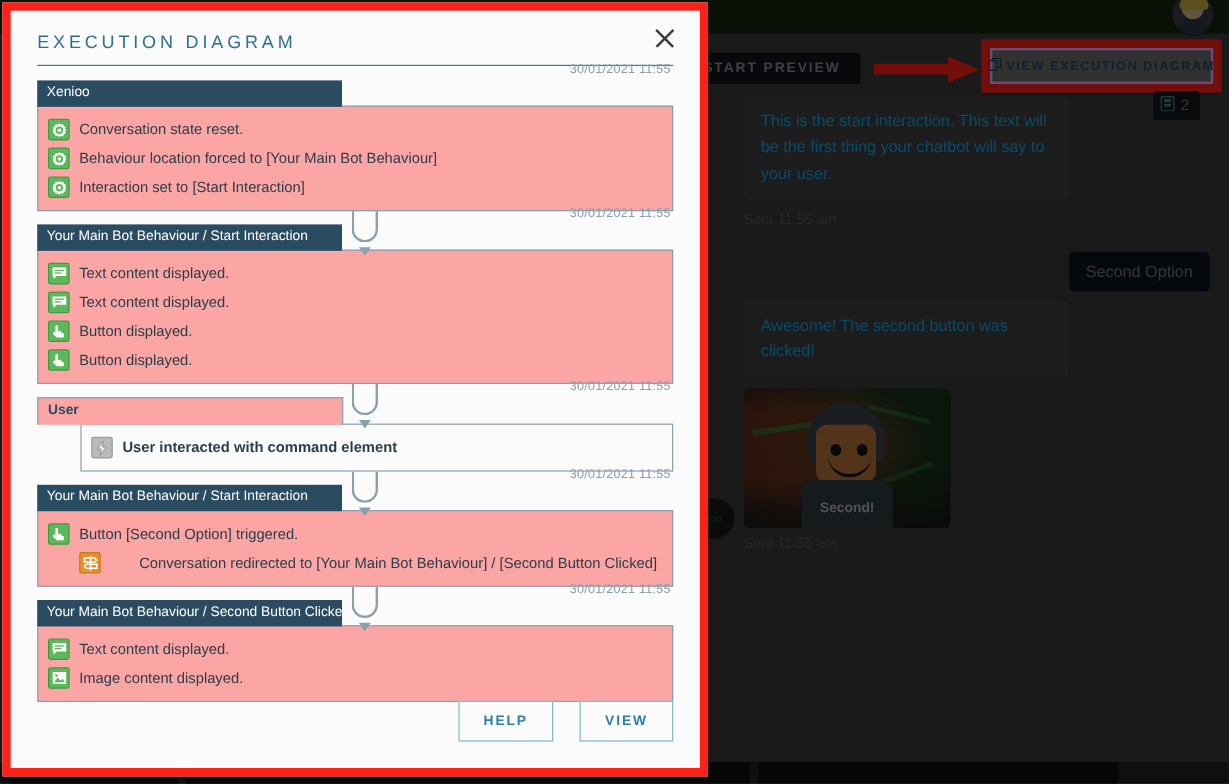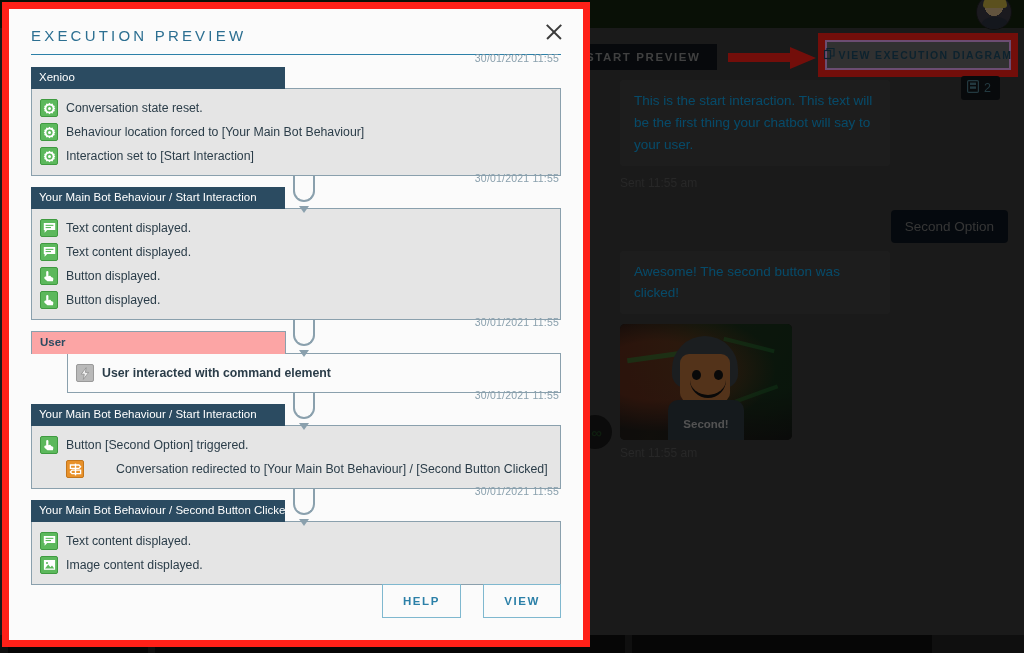--- a/index.html
+++ b/index.html
@@ -209,21 +209,21 @@
     font-size: 11.5px; font-weight: 400;
     padding: 4px 8px; white-space: nowrap; overflow: hidden;
   }
   .step.user .step-head {
     background: #fca5a5; color: #2b4b61; font-weight: 700;
     border: 1px solid #8aa0ad; border-bottom: none;
     height: 23px; width: 255px;
   }
   .step-body {
     border: 1px solid #8aa0ad;
-    background: #e5e5e5;
+    background: #fca5a5;
     padding: 7px 8px;
     margin-top: -1px;
   }
   .step.user .step-body { background: #fbfbfb; margin-left: 36px; }
   .row {
     display: flex; align-items: center; gap: 8px;
     padding: 3px 0; font-size: 12.3px; color: #2b3d49;
   }
   .row.indent { padding-left: 26px; gap: 32px; }
   .row.bold { font-weight: 700; }
@@ -343,21 +343,21 @@
     <div class="seg" style="left:632px; width:300px;"></div>
   </div>
 </div>
 
 <div id="dim-overlay"></div>
 
 <div id="modal-highlight">
   <div id="modal">
 
     <div id="modal-header">
-      <div id="modal-title">EXECUTION PREVIEW</div>
+      <div id="modal-title">EXECUTION DIAGRAM</div>
       <div id="modal-close"></div>
       <div id="title-rule"></div>
     </div>
 
     <div id="diagram">
         <div class="step">
           <div class="step-ts">30/01/2021 11:55</div>
           <div class="step-head">Xenioo</div>
           <div class="step-body">
             <div class="row">

